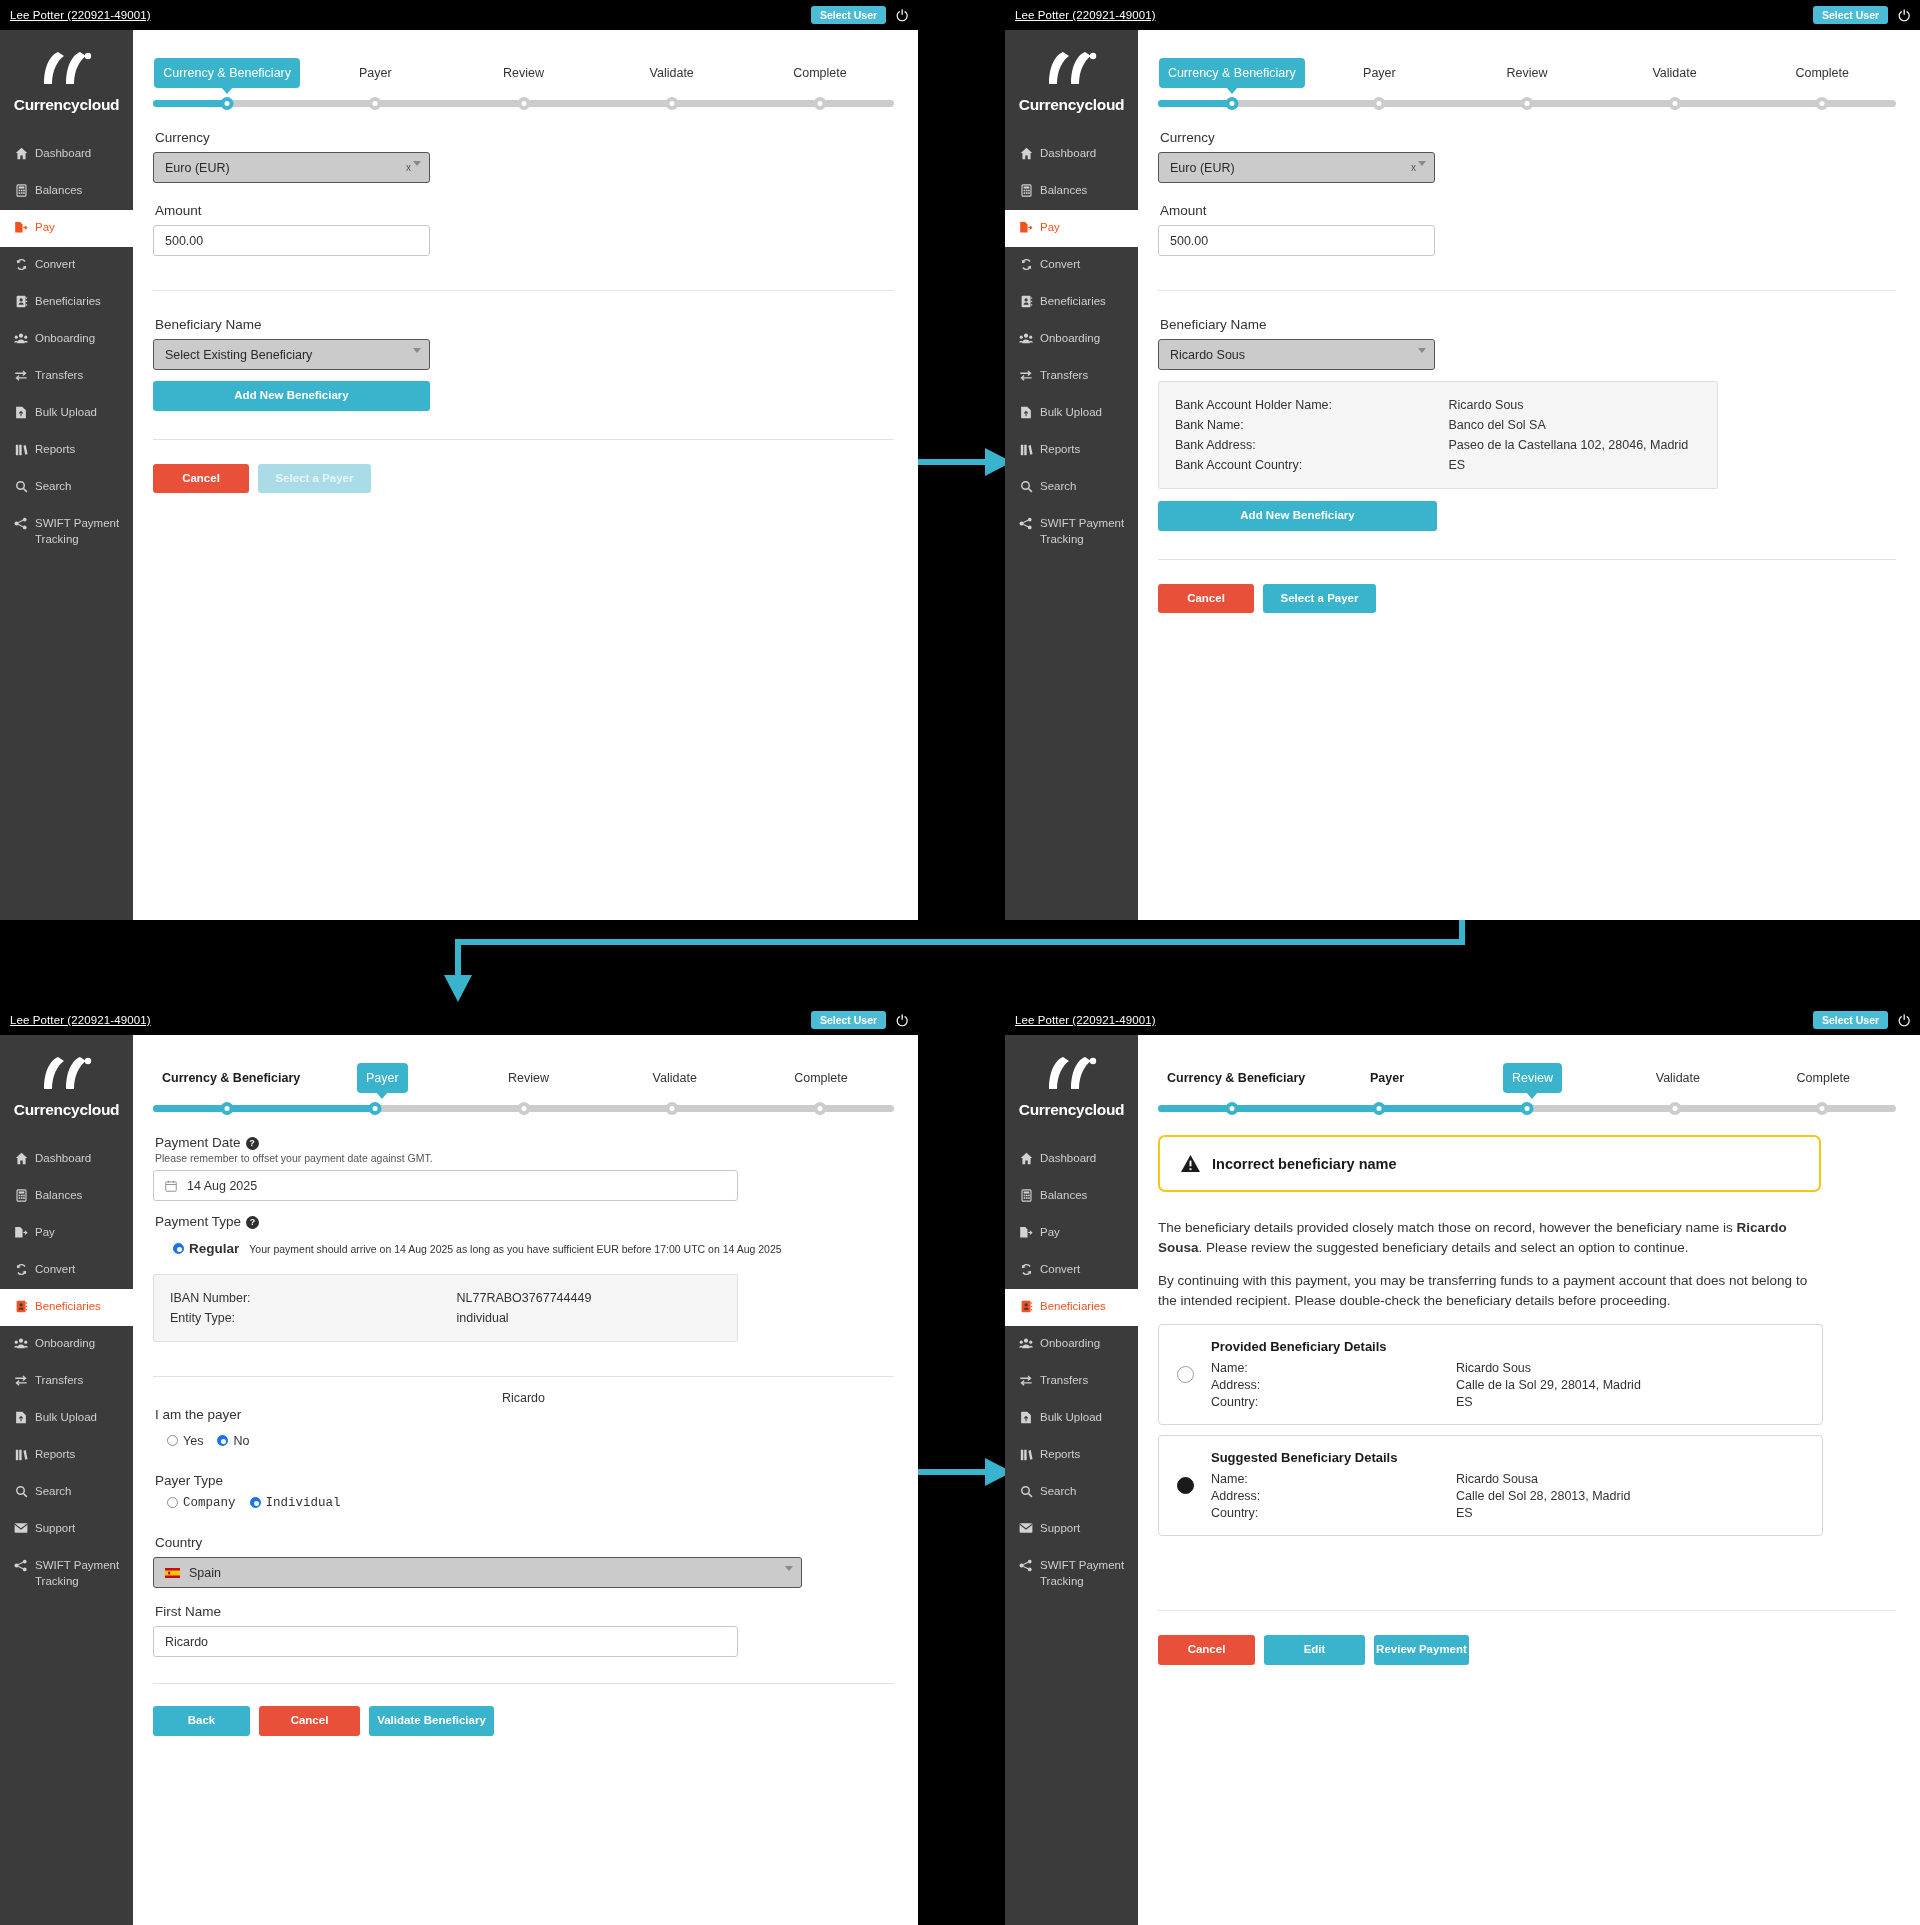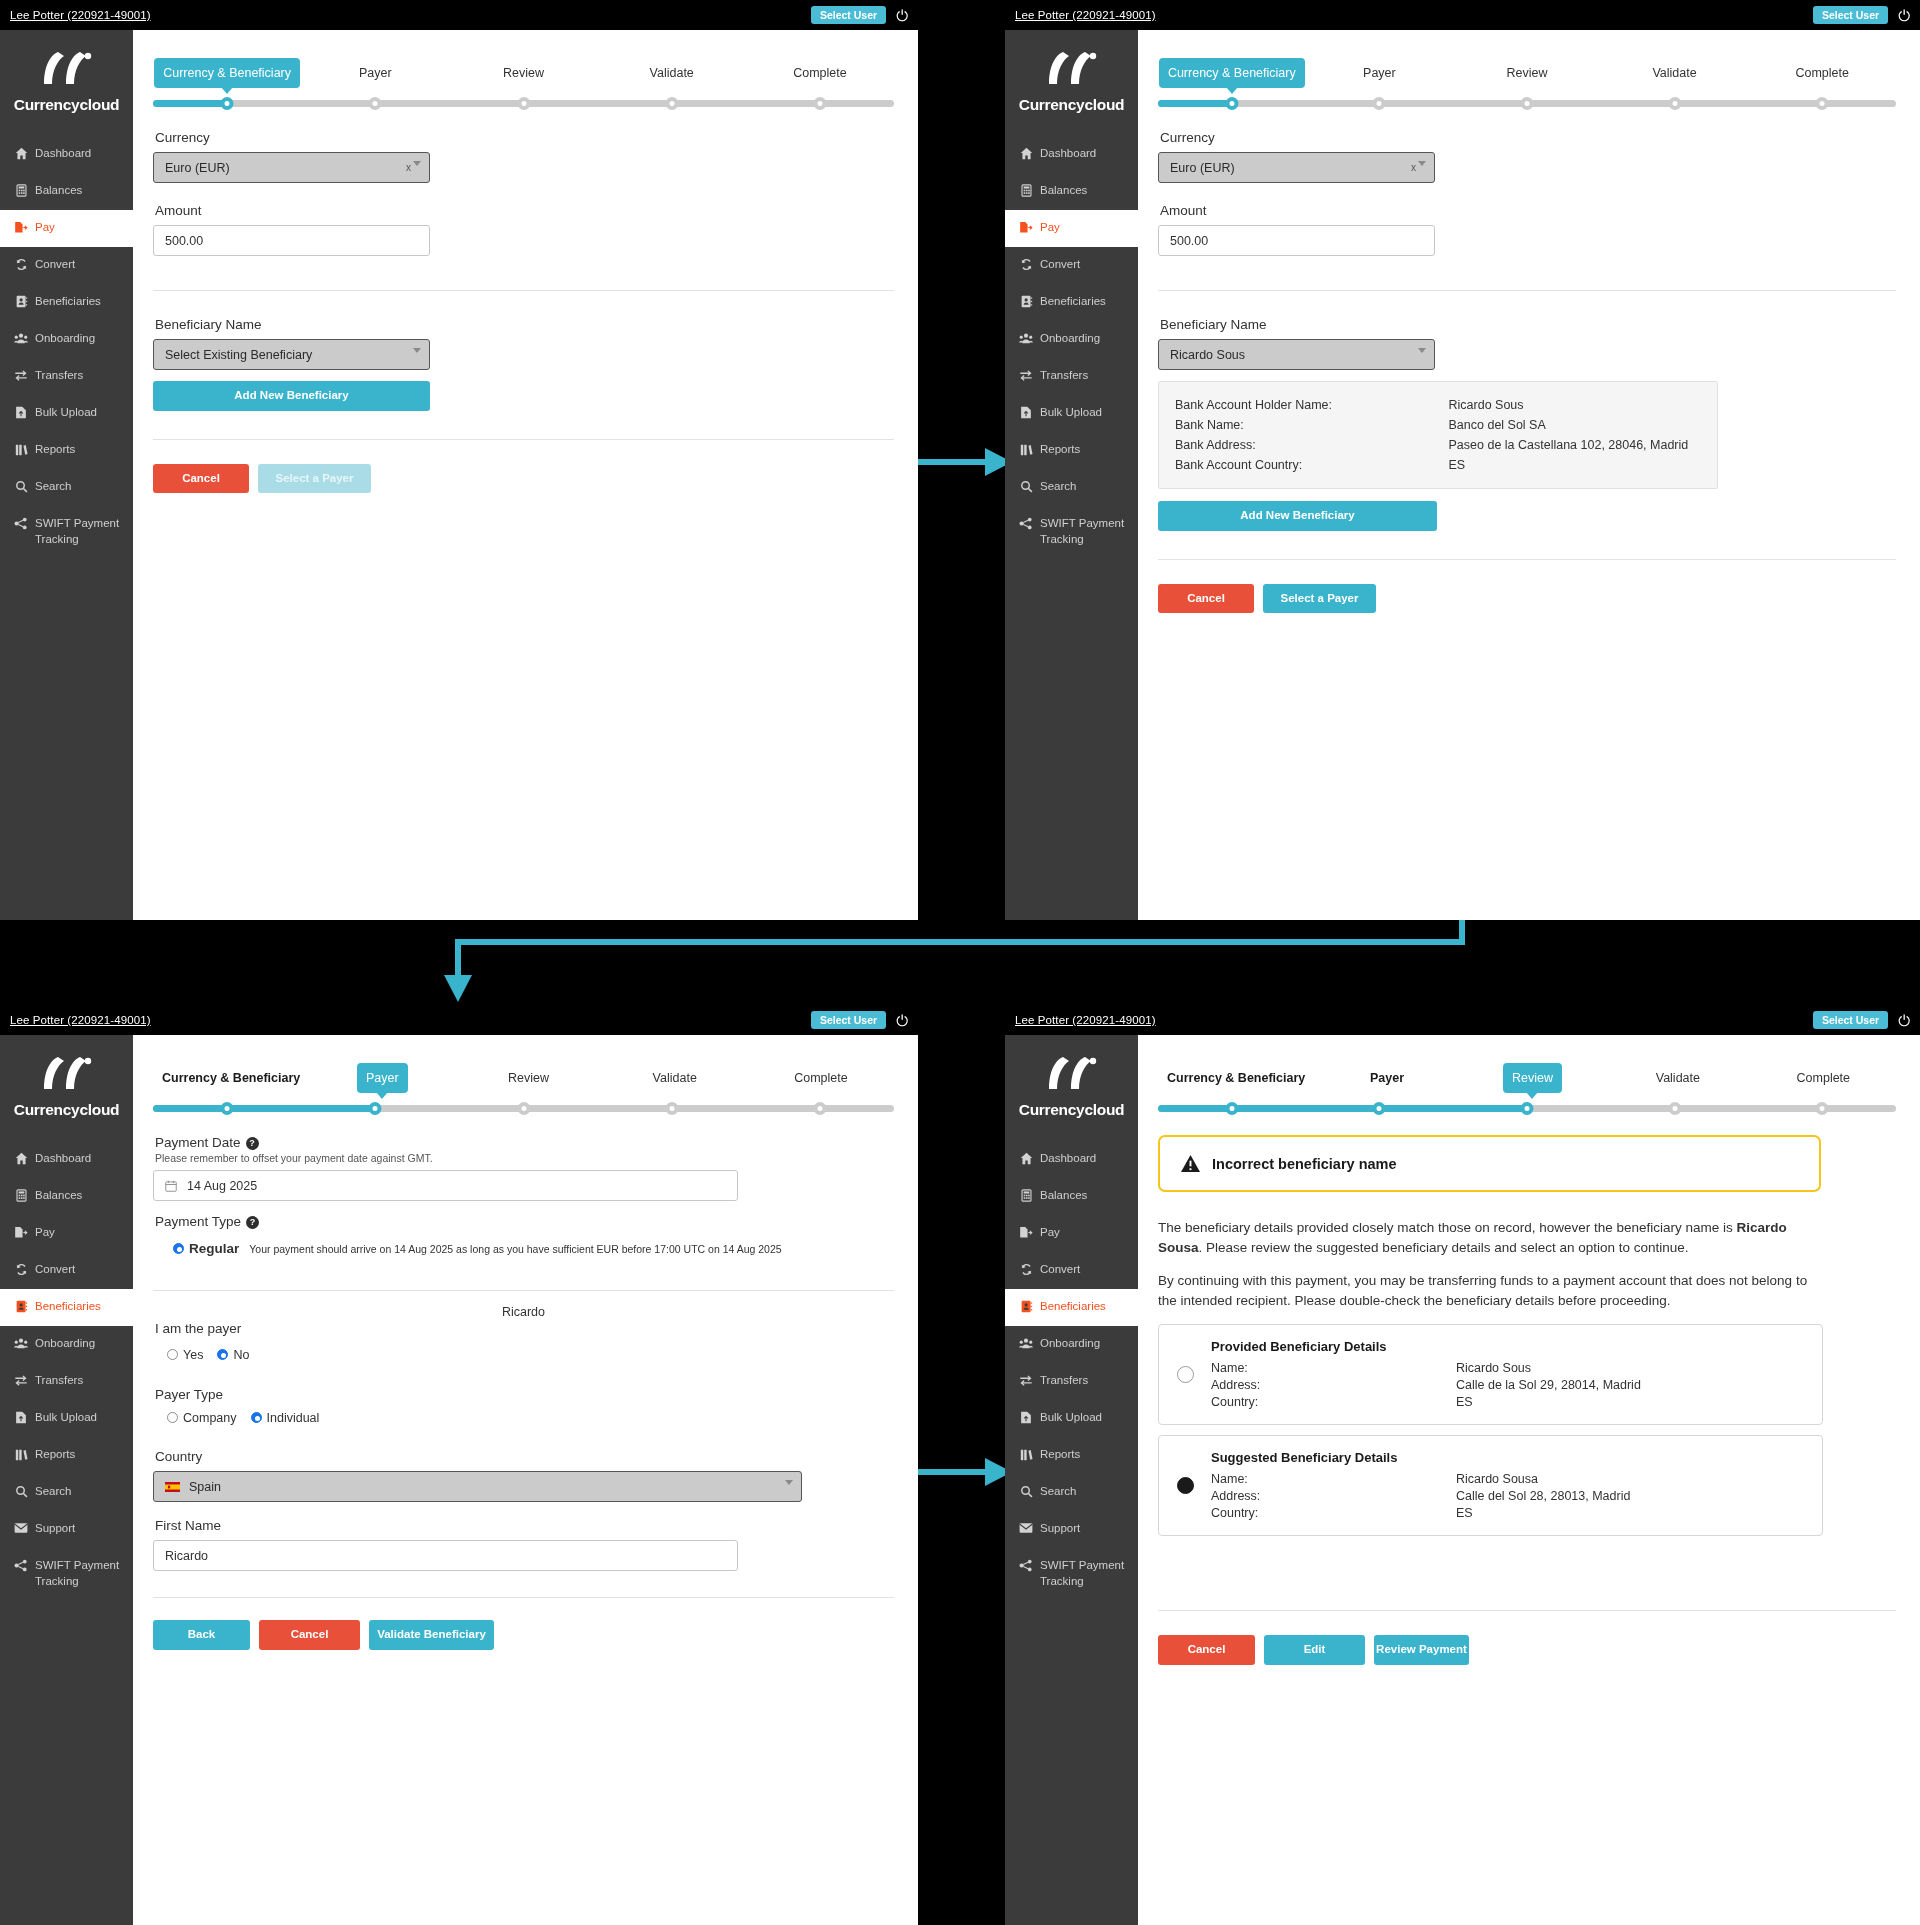--- a/index.html
+++ b/index.html
@@ -745,36 +745,46 @@
           <span>Payment Type</span><span class="help-dot">?</span>
         </div>
         <div style="display:flex;align-items:center;gap:10px;margin:12px 0 0 20px;">
           <label class="radio" style="margin-right:0;">
             <span class="rdo sel"></span>
             <span style="font-size:13.5px;font-weight:bold;">Regular</span>
           </label>
           <span style="font-size:10.5px;color:#333;">Your payment should arrive on 14 Aug 2025 as long as you have sufficient EUR before 17:00 UTC on 14 Aug 2025</span>
         </div>
 
+        <div class="info-table" style="margin-top:18px;width:585px;" id="p3-details">
+            <div class="info-row">
+              <div class="k" style="width: 52%;">IBAN Number:</div>
+              <div class="v">NL77RABO3767744449</div>
+            </div>
+            <div class="info-row">
+              <div class="k" style="width: 52%;">Entity Type:</div>
+              <div class="v">individual</div>
+            </div>
+          </div>
 
         <hr class="hr" style="margin:34px 0 0 0;">
 
         <div style="text-align:center;font-size:12.5px;color:#333;margin:14px 0 2px 0;">Ricardo</div>
 
         <div class="field-label" style="margin-top:2px;">I am the payer</div>
         <div style="margin:10px 0 0 14px;" id="p3-payer-radios"><label class="radio">
               <span class="rdo"></span>
               <span>Yes</span>
             </label><label class="radio">
               <span class="rdo sel"></span>
               <span>No</span>
             </label></div>
 
         <div class="field-label" style="margin-top:23px;">Payer Type</div>
-        <div style="margin:6px 0 0 14px;" id="p3-type-radios"><label class="radio">
+        <div style="margin:6px 0 0 14px;font-family:Liberation Mono, monospace;" id="p3-type-radios"><label class="radio">
               <span class="rdo"></span>
               <span>Company</span>
             </label><label class="radio">
               <span class="rdo sel"></span>
               <span>Individual</span>
             </label></div>
 
         <div class="field-label" style="margin-top:22px;">Country</div>
         <div class="select-box" style="width:649px;">
           <svg width="15" height="10" viewBox="0 0 15 10" style="margin-right:9px;">

